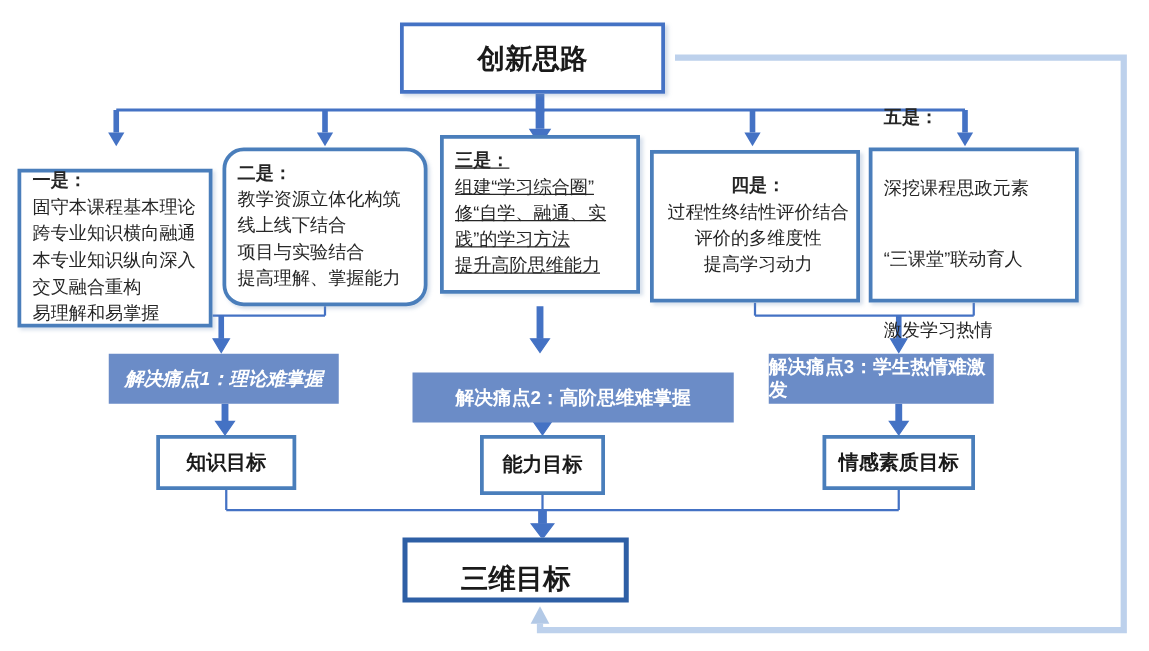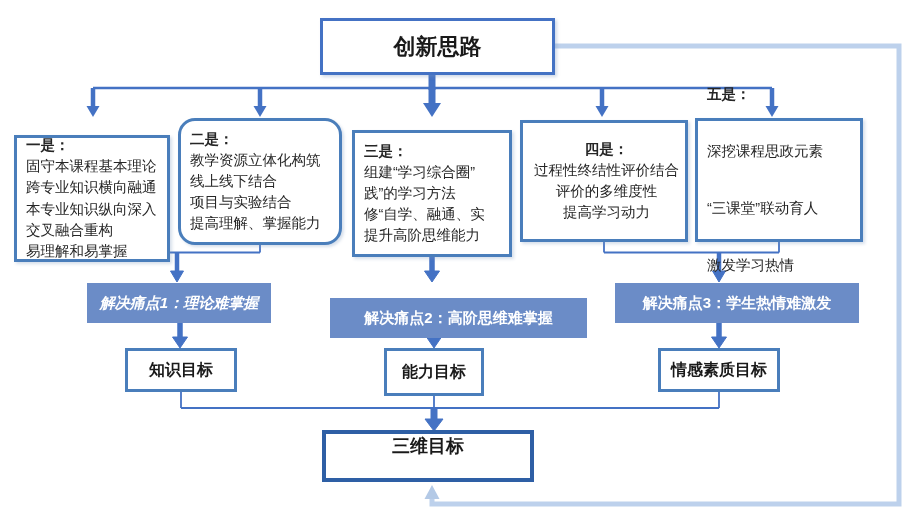--- a/index.html
+++ b/index.html
@@ -1,42 +1,42 @@
 <!DOCTYPE html>
 <html><head>
 <meta charset="utf-8">
 <style>
   html,body{margin:0;padding:0;background:#fff;}
   body{font-family:"Liberation Sans","DejaVu Sans",sans-serif;}
   .canvas{position:relative;width:919px;height:521px;background:#ffffff;overflow:hidden;}
   .connectors{position:absolute;left:0;top:0;z-index:1;}
   .box{position:absolute;box-sizing:border-box;background:#ffffff;z-index:2;}
-  .title-box{left:320px;top:18px;width:235px;height:57px;border:3px solid #4472c4;
+  .title-box{left:320px;top:18px;width:212px;height:57px;border:3px solid #4472c4;
     display:flex;align-items:center;justify-content:center;
     font-size:22px;font-weight:bold;color:#1a1a1a;box-shadow:2px 2px 3px rgba(120,150,190,.35);text-align:center;}
   .strategy{border:3px solid #4a7ebb;display:flex;flex-direction:column;justify-content:center;
     padding:4px 4px 4px 9px;font-size:14.5px;line-height:1.45;color:#262626;box-shadow:2px 2px 3px rgba(120,150,190,.3);}
   .strategy .s-title{font-weight:bold;}
   .sb0{left:14px; top:118px;width:156px;height:127px;margin-top:17px;}
   .sb1{left:178px;top:118px;width:164px;height:127px;border-radius:17px;}
-  .sb2{left:352px;top:130px;width:160px;height:127px;}
+  .sb2{left:352px;top:108px;width:160px;height:127px;text-decoration:underline;}
   .sb3{left:520px;top:120px;width:168px;height:122px;text-align:center;}
   .sb4{left:695px;top:118px;width:168px;height:124px;gap:36px;}
   .pain{background:#6b8cc7;color:#ffffff;display:flex;align-items:center;justify-content:center;
     font-size:15px;font-weight:bold;border:none;}
   .pp0{left:87px; top:283px;width:184px;height:40px;font-style:italic;}
   .pp1{left:330px;top:298px;width:257px;height:40px;}
-  .pp2{left:615px;top:283px;width:244px;height:40px;}
+  .pp2{left:615px;top:283px;width:180px;height:40px;}
   .goal{border:3px solid #4a7ebb;display:flex;align-items:center;justify-content:center;
     font-size:16px;font-weight:bold;color:#1a1a1a;}
   .g0{left:125px;top:348px;width:112px;height:44px;}
   .g1{left:384px;top:348px;width:100px;height:48px;}
   .g2{left:658px;top:348px;width:122px;height:44px;}
-  .final-box{left:322px;top:430px;width:212px;height:52px;border:4px solid #2e5fa5;
-    display:flex;align-items:flex-start;justify-content:center;font-size:18px;font-weight:bold;color:#1a1a1a;}
+  .final-box{left:322px;top:430px;width:181px;height:52px;border:4px solid #2e5fa5;
+    display:flex;align-items:flex-end;justify-content:center;font-size:22px;font-weight:bold;color:#1a1a1a;}
 </style>
 </head>
 <body>
 
 <div class="canvas">
 
   <svg class="connectors" width="919" height="521" viewBox="0 0 919 521" xmlns="http://www.w3.org/2000/svg">
 
     <g>
       <polyline points="540,46 899,46 899,504 432,504 432,499" fill="none" stroke="#bdd1ec" stroke-width="5"></polyline>
@@ -117,22 +117,22 @@
     <div class="s-title">二是：</div>
     <div>教学资源立体化构筑</div>
     <div>线上线下结合</div>
     <div>项目与实验结合</div>
     <div>提高理解、掌握能力</div>
   </div>
 
   <div class="box strategy sb2">
     <div class="s-title">三是：</div>
     <div>组建“学习综合圈”</div>
+    <div>修“自学、融通、实</div>
     <div>践”的学习方法</div>
-    <div>修“自学、融通、实</div>
     <div>提升高阶思维能力</div>
   </div>
 
   <div class="box strategy sb3">
     <div class="s-title">四是：</div>
     <div>过程性终结性评价结合</div>
     <div>评价的多维度性</div>
     <div>提高学习动力</div>
   </div>
 

